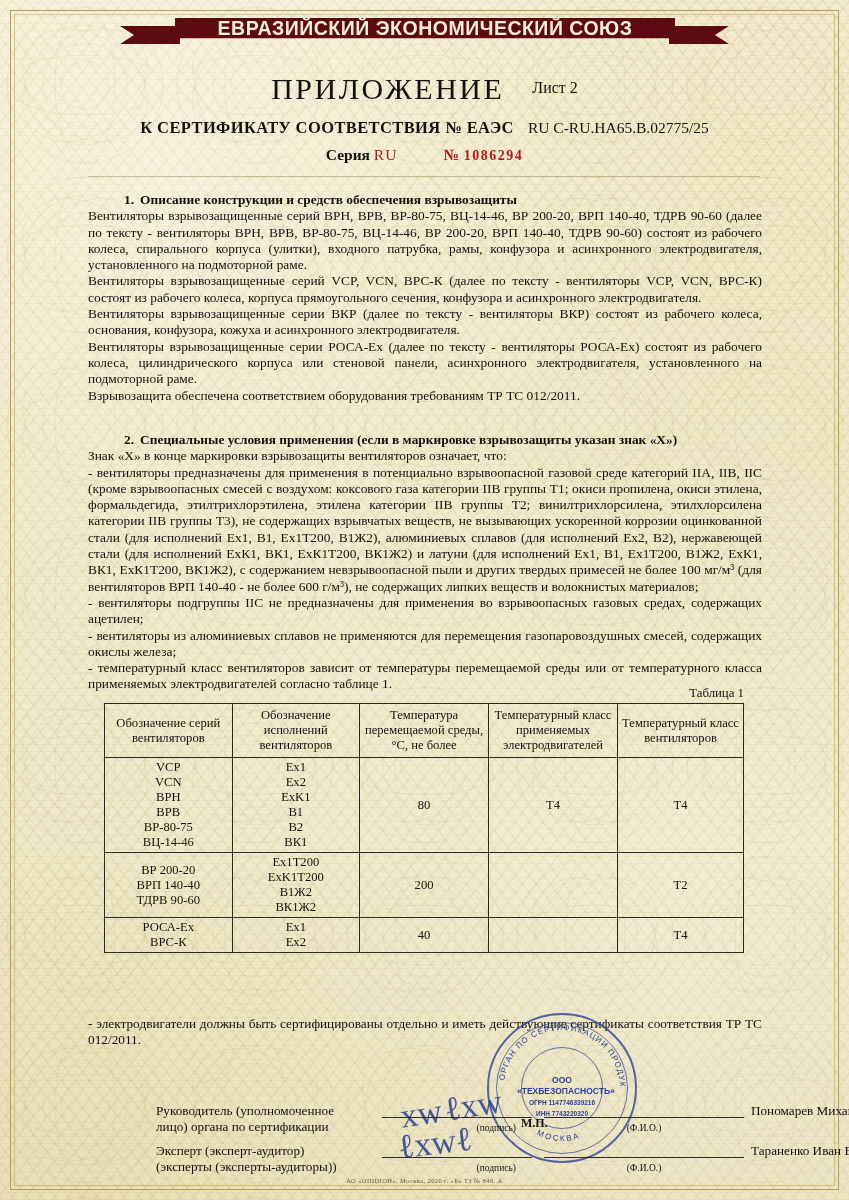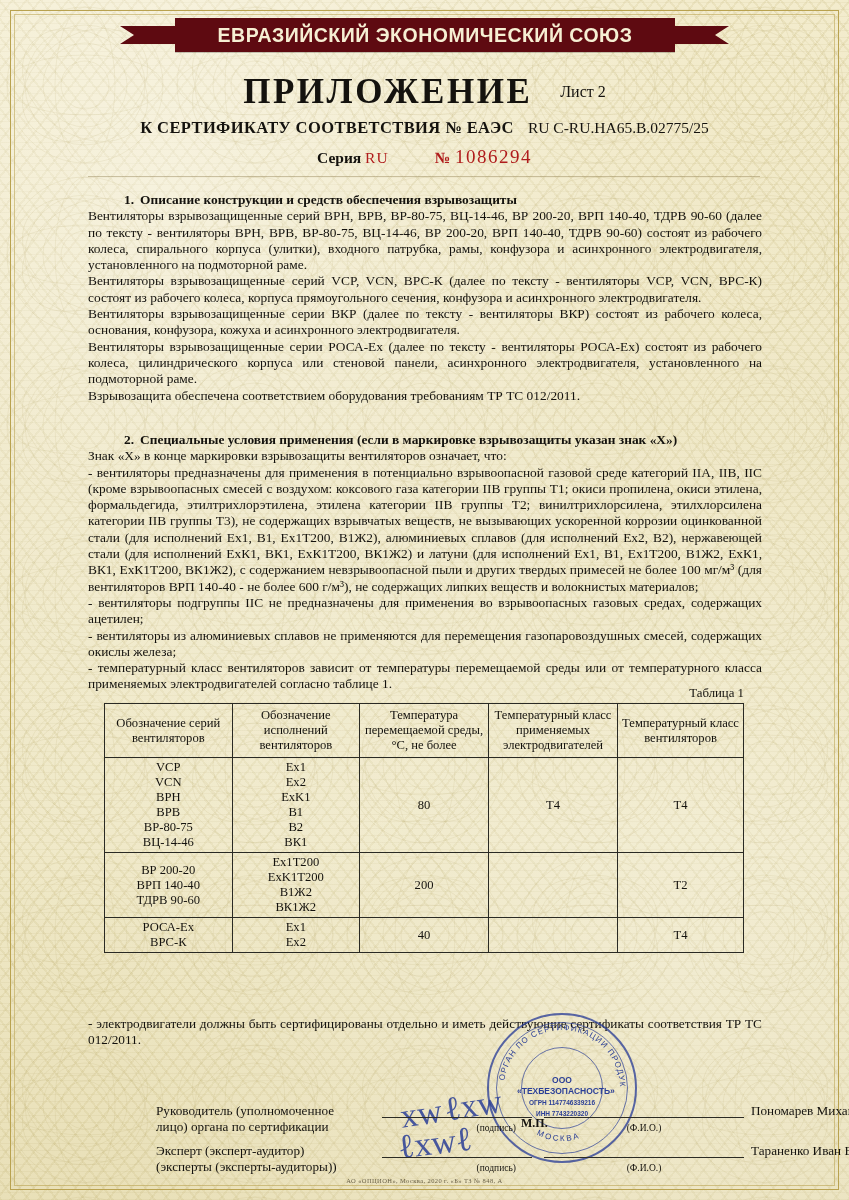--- a/index.html
+++ b/index.html
@@ -33,21 +33,21 @@
     position:absolute; left:14px; top:14px; right:14px; bottom:14px;
     border:1px solid rgba(185,162,79,0.55);
     pointer-events:none;
   }
 
   
   .ribbon-wrap {
     position:absolute; left:0; top:18px; width:849px; height:40px;
   }
   .ribbon {
-    position:absolute; left:175px; top:0; width:500px; height:34px;
+    position:absolute; left:175px; top:0; width:500px; height:20px;
     background:#5e0a11;
     color:#f6efd3;
     display:flex; align-items:center; justify-content:center;
     font-family:"Liberation Sans", sans-serif;
     font-weight:bold;
     font-size:19.5px;
     letter-spacing:0.5px;
     box-shadow: 0 1px 0 rgba(0,0,0,0.2);
   }
   .ribbon-tail-l, .ribbon-tail-r {
@@ -55,42 +55,42 @@
     background:#5e0a11;
   }
   .ribbon-tail-l { left:120px; clip-path: polygon(0 0, 100% 0, 100% 100%, 0 100%, 14px 50%); }
   .ribbon-tail-r { left:669px; clip-path: polygon(0 0, 100% 0, calc(100% - 14px) 50%, 100% 100%, 0 100%); }
 
   .content { position:absolute; left:0; top:0; width:849px; height:1200px; }
 
   .title-block { position:absolute; left:0; top:72px; width:849px; text-align:center; }
   .t-prilozhenie {
     font-family:"Liberation Serif", serif;
-    font-size:35px; font-weight:bold; letter-spacing:2.5px;
+    font-size:30px; font-weight:normal; letter-spacing:2.5px;
     display:inline-block;
   }
   .t-list {
     font-size:16px; display:inline-block; margin-left:24px; vertical-align:6px;
   }
   .t-cert-row {
     position:absolute; left:0; top:118px; width:849px; text-align:center;
     font-size:16.5px; font-weight:bold; letter-spacing:0.4px;
   }
   .t-cert-row .num {
     font-weight:normal; font-size:15.5px; letter-spacing:0;
     margin-left:14px;
   }
   .t-series-row {
     position:absolute; left:0; top:146px; width:849px; text-align:center;
     font-size:15.5px;
   }
   .t-series-row .lbl { font-weight:bold; }
   .t-series-row .ru { color:#b01c1c; font-weight:normal; letter-spacing:1px; }
   .t-series-row .no { color:#b01c1c; font-weight:bold; margin-left:42px; letter-spacing:1px; }
-  .t-series-row .serial { color:#b01c1c; font-weight:normal; letter-spacing:1.5px; font-size:19px; }
+  .t-series-row .serial { color:#b01c1c; font-weight:bold; letter-spacing:1.5px; font-size:14px; }
 
   .rule {
     position:absolute; left:88px; width:672px; height:1px;
     background:rgba(120,100,50,0.35);
   }
 
   .body-text {
     position:absolute; left:88px; width:674px;
     font-size:13.4px;
     line-height:16.3px;

